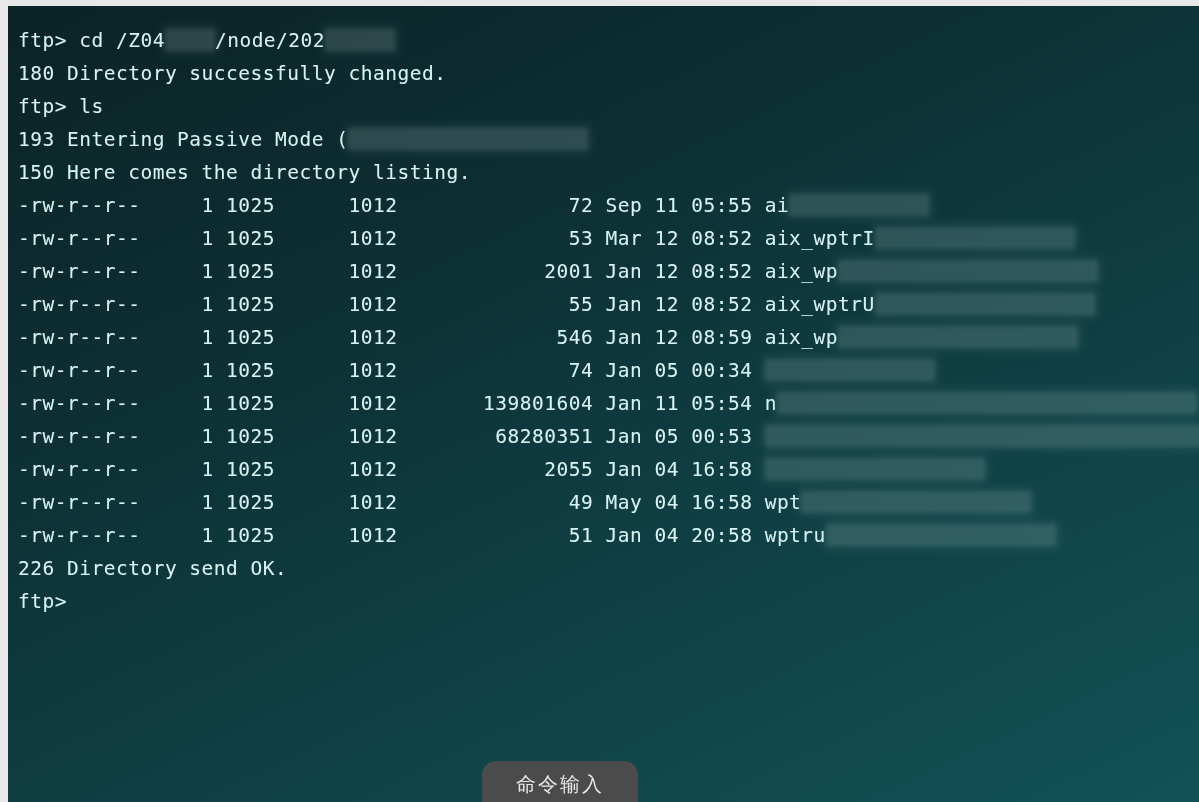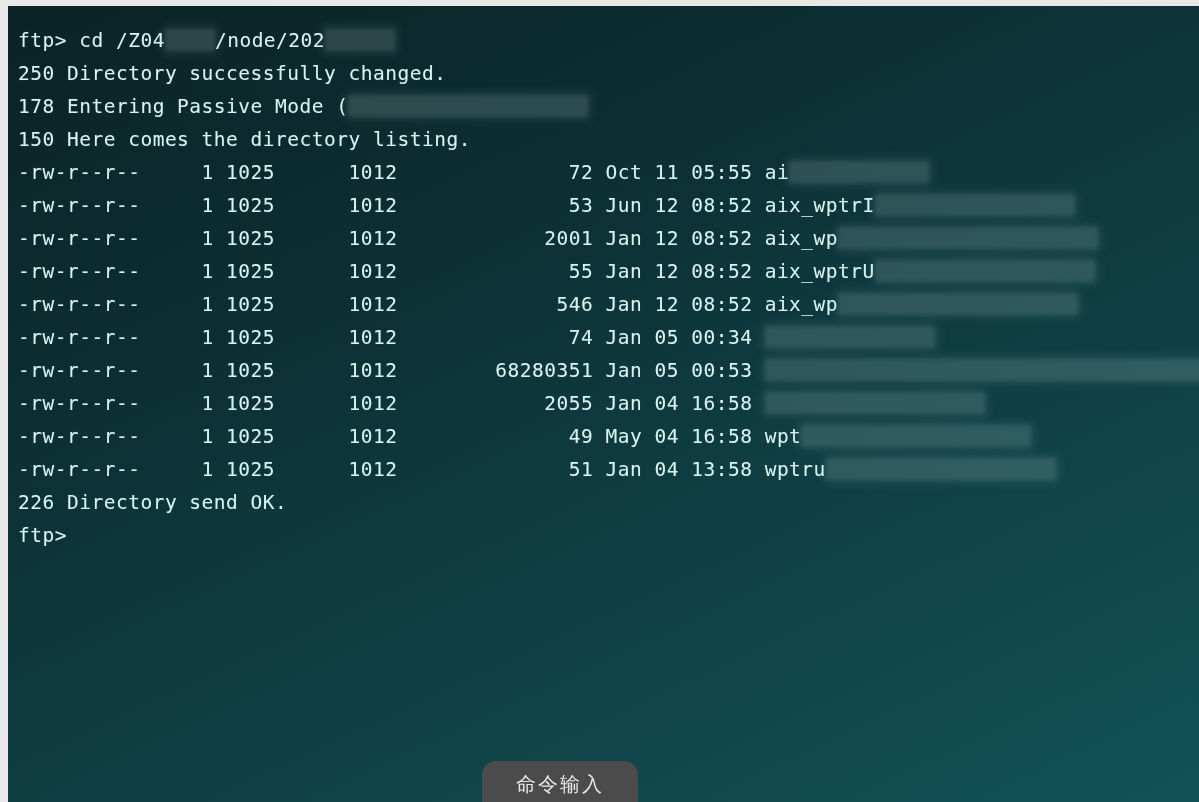--- a/index.html
+++ b/index.html
@@ -55,38 +55,40 @@
     margin-top: 33px;
   }
 </style>
 </head>
 <body>
 
 <div class="screen">
 
   <div class="line"><span>ftp&gt;</span> <span>cd /Z04</span><span class="redact" style="width:50px"></span><span>/node/202</span><span class="redact" style="width:70px"></span></div>
 
-  <div class="line"><span>250 Directory successfully changed.</span></div>
+  <div class="line"><span>180 Directory successfully changed.</span></div>
 
+  <div class="line"><span>ftp&gt;</span> <span>ls</span></div>
 
-  <div class="line"><span>178 Entering Passive Mode (</span><span class="redact" style="width:240px"></span></div>
+  <div class="line"><span>193 Entering Passive Mode (</span><span class="redact" style="width:240px"></span></div>
 
   <div class="line"><span>150 Here comes the directory listing.</span></div>
 
   <div id="listing">
-      <div class="line"><span>-rw-r--r--     1 1025      1012              72 Oct 11 05:55 ai</span><span class="redact" style="width: 140px;"></span></div>
-      <div class="line"><span>-rw-r--r--     1 1025      1012              53 Jun 12 08:52 aix_wptrI</span><span class="redact" style="width: 200px;"></span></div>
+      <div class="line"><span>-rw-r--r--     1 1025      1012              72 Sep 11 05:55 ai</span><span class="redact" style="width: 140px;"></span></div>
+      <div class="line"><span>-rw-r--r--     1 1025      1012              53 Mar 12 08:52 aix_wptrI</span><span class="redact" style="width: 200px;"></span></div>
       <div class="line"><span>-rw-r--r--     1 1025      1012            2001 Jan 12 08:52 aix_wp</span><span class="redact" style="width: 260px;"></span></div>
       <div class="line"><span>-rw-r--r--     1 1025      1012              55 Jan 12 08:52 aix_wptrU</span><span class="redact" style="width: 220px;"></span></div>
-      <div class="line"><span>-rw-r--r--     1 1025      1012             546 Jan 12 08:52 aix_wp</span><span class="redact" style="width: 240px;"></span></div>
+      <div class="line"><span>-rw-r--r--     1 1025      1012             546 Jan 12 08:59 aix_wp</span><span class="redact" style="width: 240px;"></span></div>
       <div class="line"><span>-rw-r--r--     1 1025      1012              74 Jan 05 00:34 </span><span class="redact" style="width: 170px;"></span></div>
+      <div class="line"><span>-rw-r--r--     1 1025      1012       139801604 Jan 11 05:54 n</span><span class="redact" style="width: 420px;"></span></div>
       <div class="line"><span>-rw-r--r--     1 1025      1012        68280351 Jan 05 00:53 </span><span class="redact" style="width: 480px;"></span></div>
       <div class="line"><span>-rw-r--r--     1 1025      1012            2055 Jan 04 16:58 </span><span class="redact" style="width: 220px;"></span></div>
       <div class="line"><span>-rw-r--r--     1 1025      1012              49 May 04 16:58 wpt</span><span class="redact" style="width: 230px;"></span></div>
-      <div class="line"><span>-rw-r--r--     1 1025      1012              51 Jan 04 13:58 wptru</span><span class="redact" style="width: 230px;"></span></div>
+      <div class="line"><span>-rw-r--r--     1 1025      1012              51 Jan 04 20:58 wptru</span><span class="redact" style="width: 230px;"></span></div>
     </div>
 
   <div class="line"><span>226 Directory send OK.</span></div>
 
   <div class="line"><span>ftp&gt;</span> </div>
 
   <div class="cmd-pill"><span>命令输入</span></div>
 </div>
 
 </body></html>

